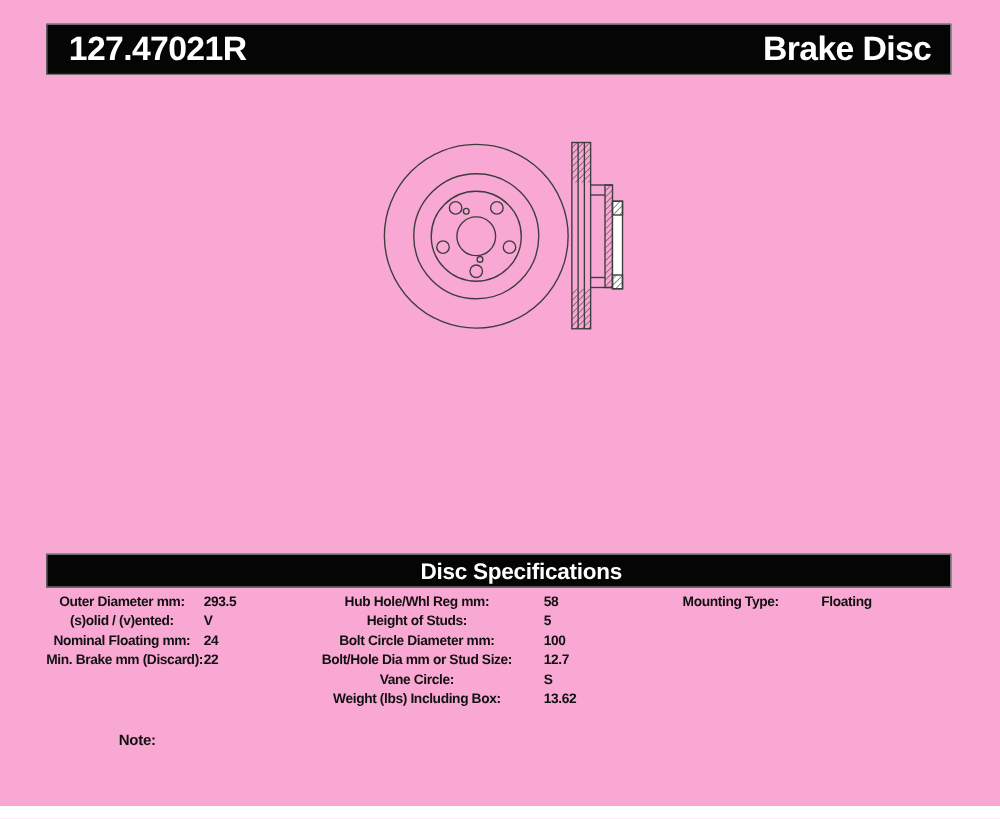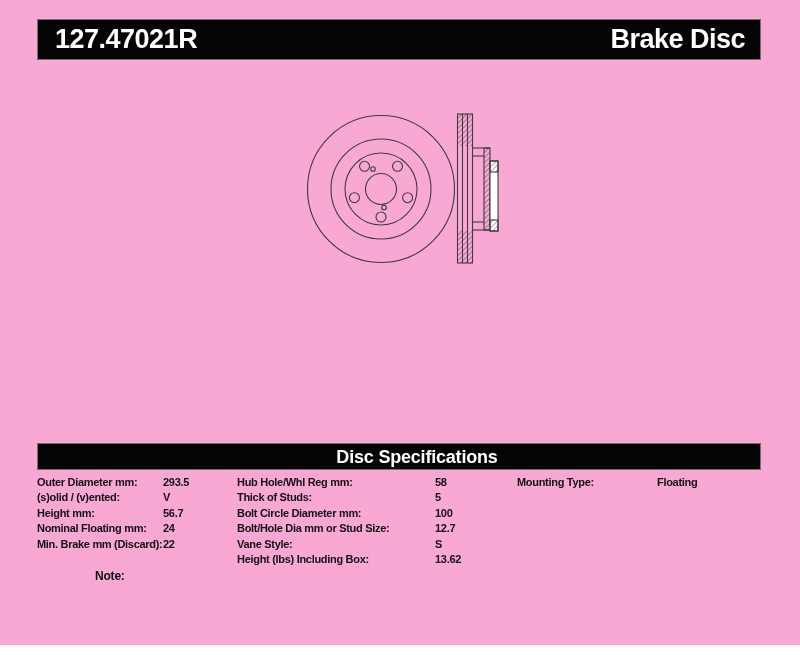--- a/index.html
+++ b/index.html
@@ -43,27 +43,27 @@
     font-size:11px;font-weight:bold;color:#111;letter-spacing:-0.3px;
   }
   .spec-col{position:absolute;top:0;}
   .col1{left:0;width:226px;}
   .col2{left:200px;width:280px;}
   .col3{left:480px;width:244px;}
   .spec-row{
     display:flex;align-items:baseline;
     height:15.4px;line-height:15.4px;white-space:nowrap;
   }
-  .spec-label{display:inline-block;text-align:left;flex:0 0 auto;}
+  .spec-label{display:inline-block;text-align:center;flex:0 0 auto;}
   .col1 .spec-label{width:121px;}
   .col2 .spec-label{width:193px;}
   .col3 .spec-label{width:135px;}
   .spec-value{margin-left:5px;}
   .note{
-    position:absolute;left:95px;top:569px;
+    position:absolute;left:95px;top:585px;
     font-size:12px;font-weight:bold;color:#111;letter-spacing:-0.2px;
   }
 </style>
 </head>
 <body>
 
 <div class="page">
 
   <div class="bar header-bar">
     <span class="hdr-text">127.47021R</span>
@@ -126,56 +126,52 @@
     <div class="spec-col col1">
       <div class="spec-row">
         <span class="spec-label">Outer Diameter mm:</span>
         <span class="spec-value">293.5</span>
       </div>
       <div class="spec-row">
         <span class="spec-label">(s)olid / (v)ented:</span>
         <span class="spec-value">V</span>
       </div>
       <div class="spec-row">
-        <span class="spec-label">Height mm:</span>
-        <span class="spec-value">56.7</span>
-      </div>
-      <div class="spec-row">
         <span class="spec-label">Nominal Floating mm:</span>
         <span class="spec-value">24</span>
       </div>
       <div class="spec-row">
         <span class="spec-label">Min. Brake mm (Discard):</span>
         <span class="spec-value">22</span>
       </div>
     </div>
 
     <div class="spec-col col2">
       <div class="spec-row">
         <span class="spec-label">Hub Hole/Whl Reg mm:</span>
         <span class="spec-value">58</span>
       </div>
       <div class="spec-row">
-        <span class="spec-label">Thick of Studs:</span>
+        <span class="spec-label">Height of Studs:</span>
         <span class="spec-value">5</span>
       </div>
       <div class="spec-row">
         <span class="spec-label">Bolt Circle Diameter mm:</span>
         <span class="spec-value">100</span>
       </div>
       <div class="spec-row">
         <span class="spec-label">Bolt/Hole Dia mm or Stud Size:</span>
         <span class="spec-value">12.7</span>
       </div>
       <div class="spec-row">
-        <span class="spec-label">Vane Style:</span>
+        <span class="spec-label">Vane Circle:</span>
         <span class="spec-value">S</span>
       </div>
       <div class="spec-row">
-        <span class="spec-label">Height (lbs) Including Box:</span>
+        <span class="spec-label">Weight (lbs) Including Box:</span>
         <span class="spec-value">13.62</span>
       </div>
     </div>
 
     <div class="spec-col col3">
       <div class="spec-row">
         <span class="spec-label">Mounting Type:</span>
         <span class="spec-value">Floating</span>
       </div>
     </div>

